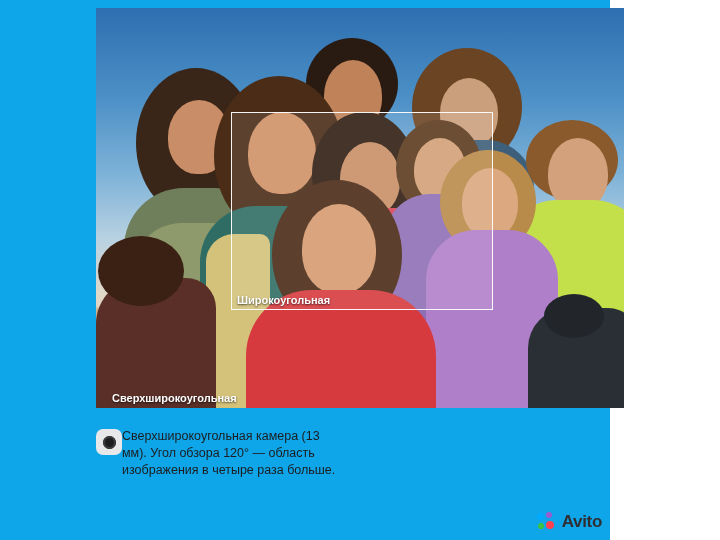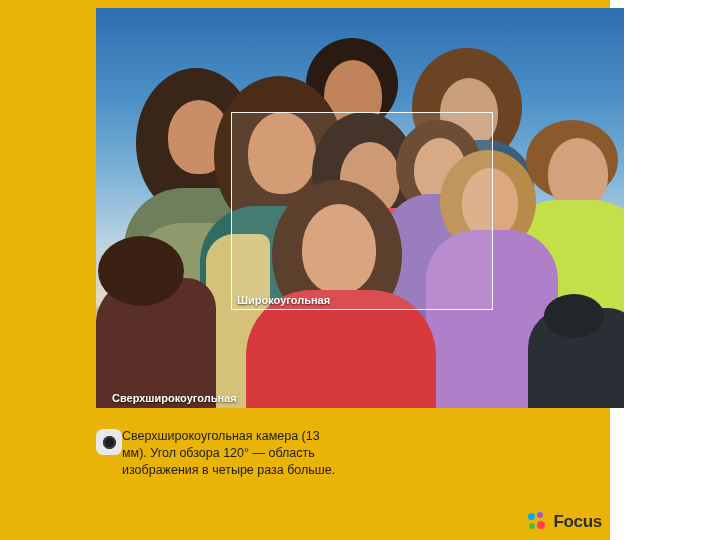--- a/index.html
+++ b/index.html
@@ -10,21 +10,21 @@
     height: 540px;
     background: #ffffff;
     font-family: "Liberation Sans", sans-serif;
     overflow: hidden;
   }
 
   .page {
     position: relative;
     width: 610px;
     height: 540px;
-    background: #eab308;
+    background: #0ea5e9;
   }
 
   
   .photo-wrap {
     position: absolute;
     left: 96px;
     top: 8px;
     width: 528px;
     height: 400px;
     overflow: hidden;
@@ -254,16 +254,16 @@
     </div>
   </div>
 
   <div class="watermark">
     <span class="wm-dots">
       <i class="d1"></i>
         <i class="d2"></i>
         <i class="d3"></i>
         <i class="d4"></i>
     </span>
-    <span>Focus</span>
+    <span>Avito</span>
   </div>
 
 </div>
 
 </body></html>

